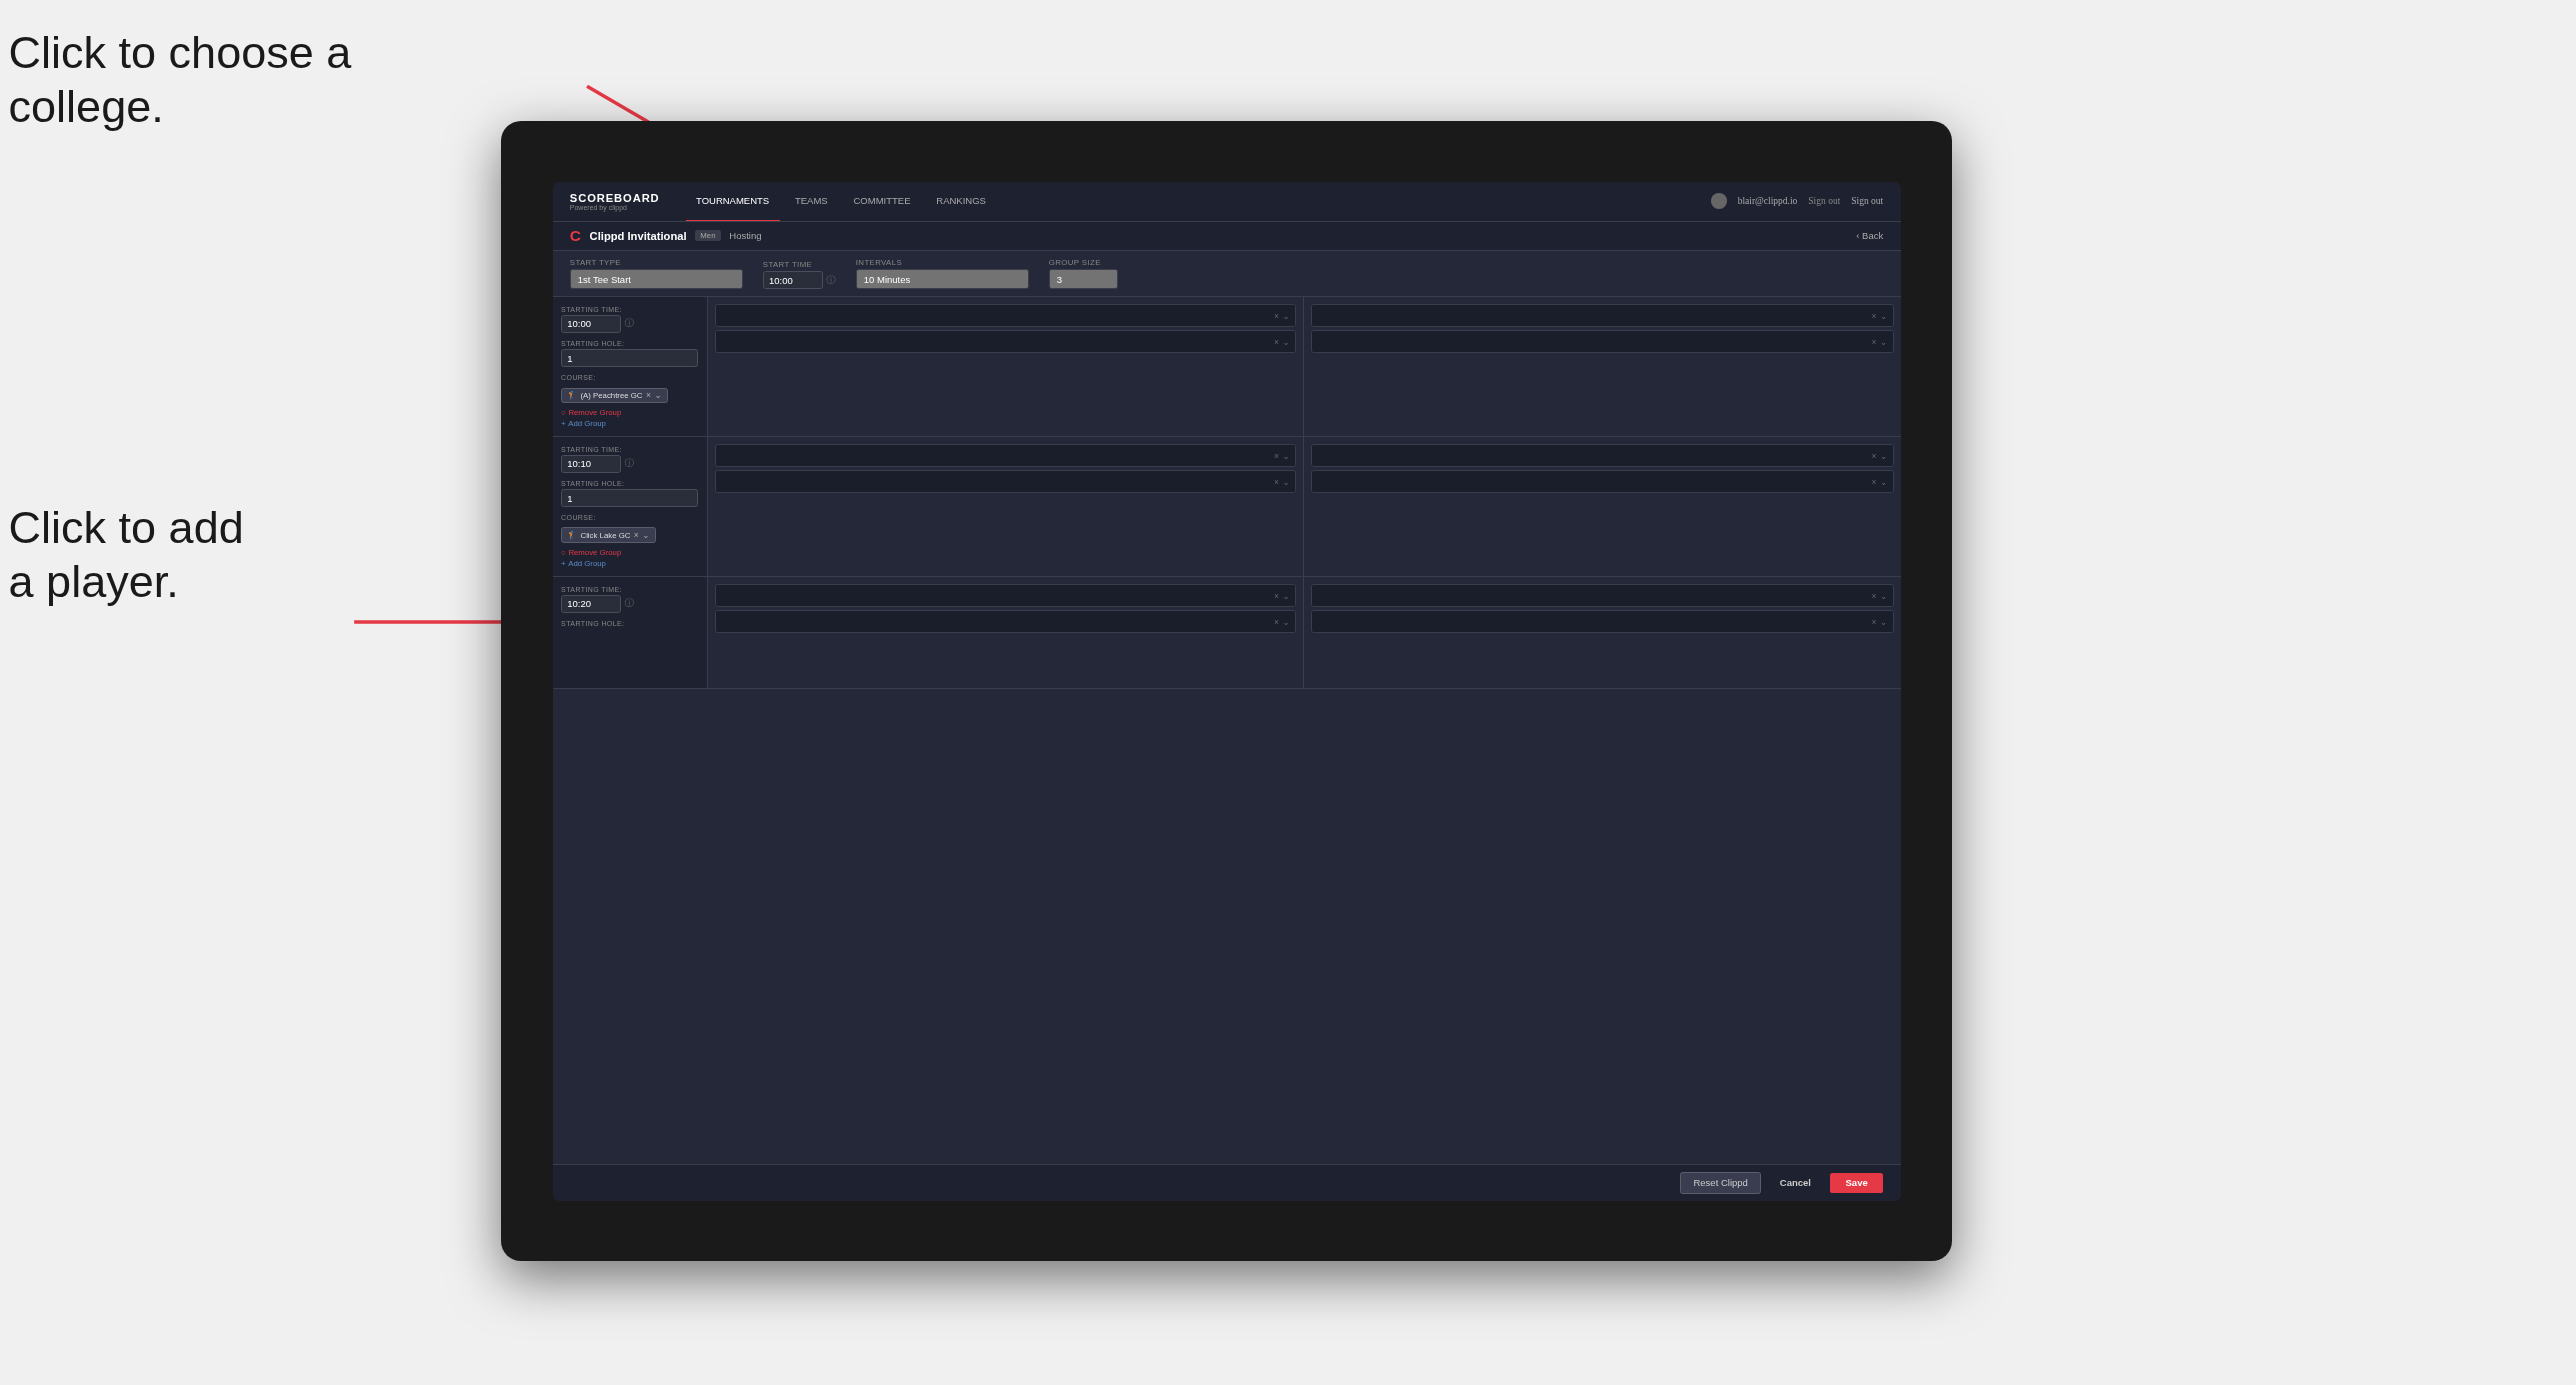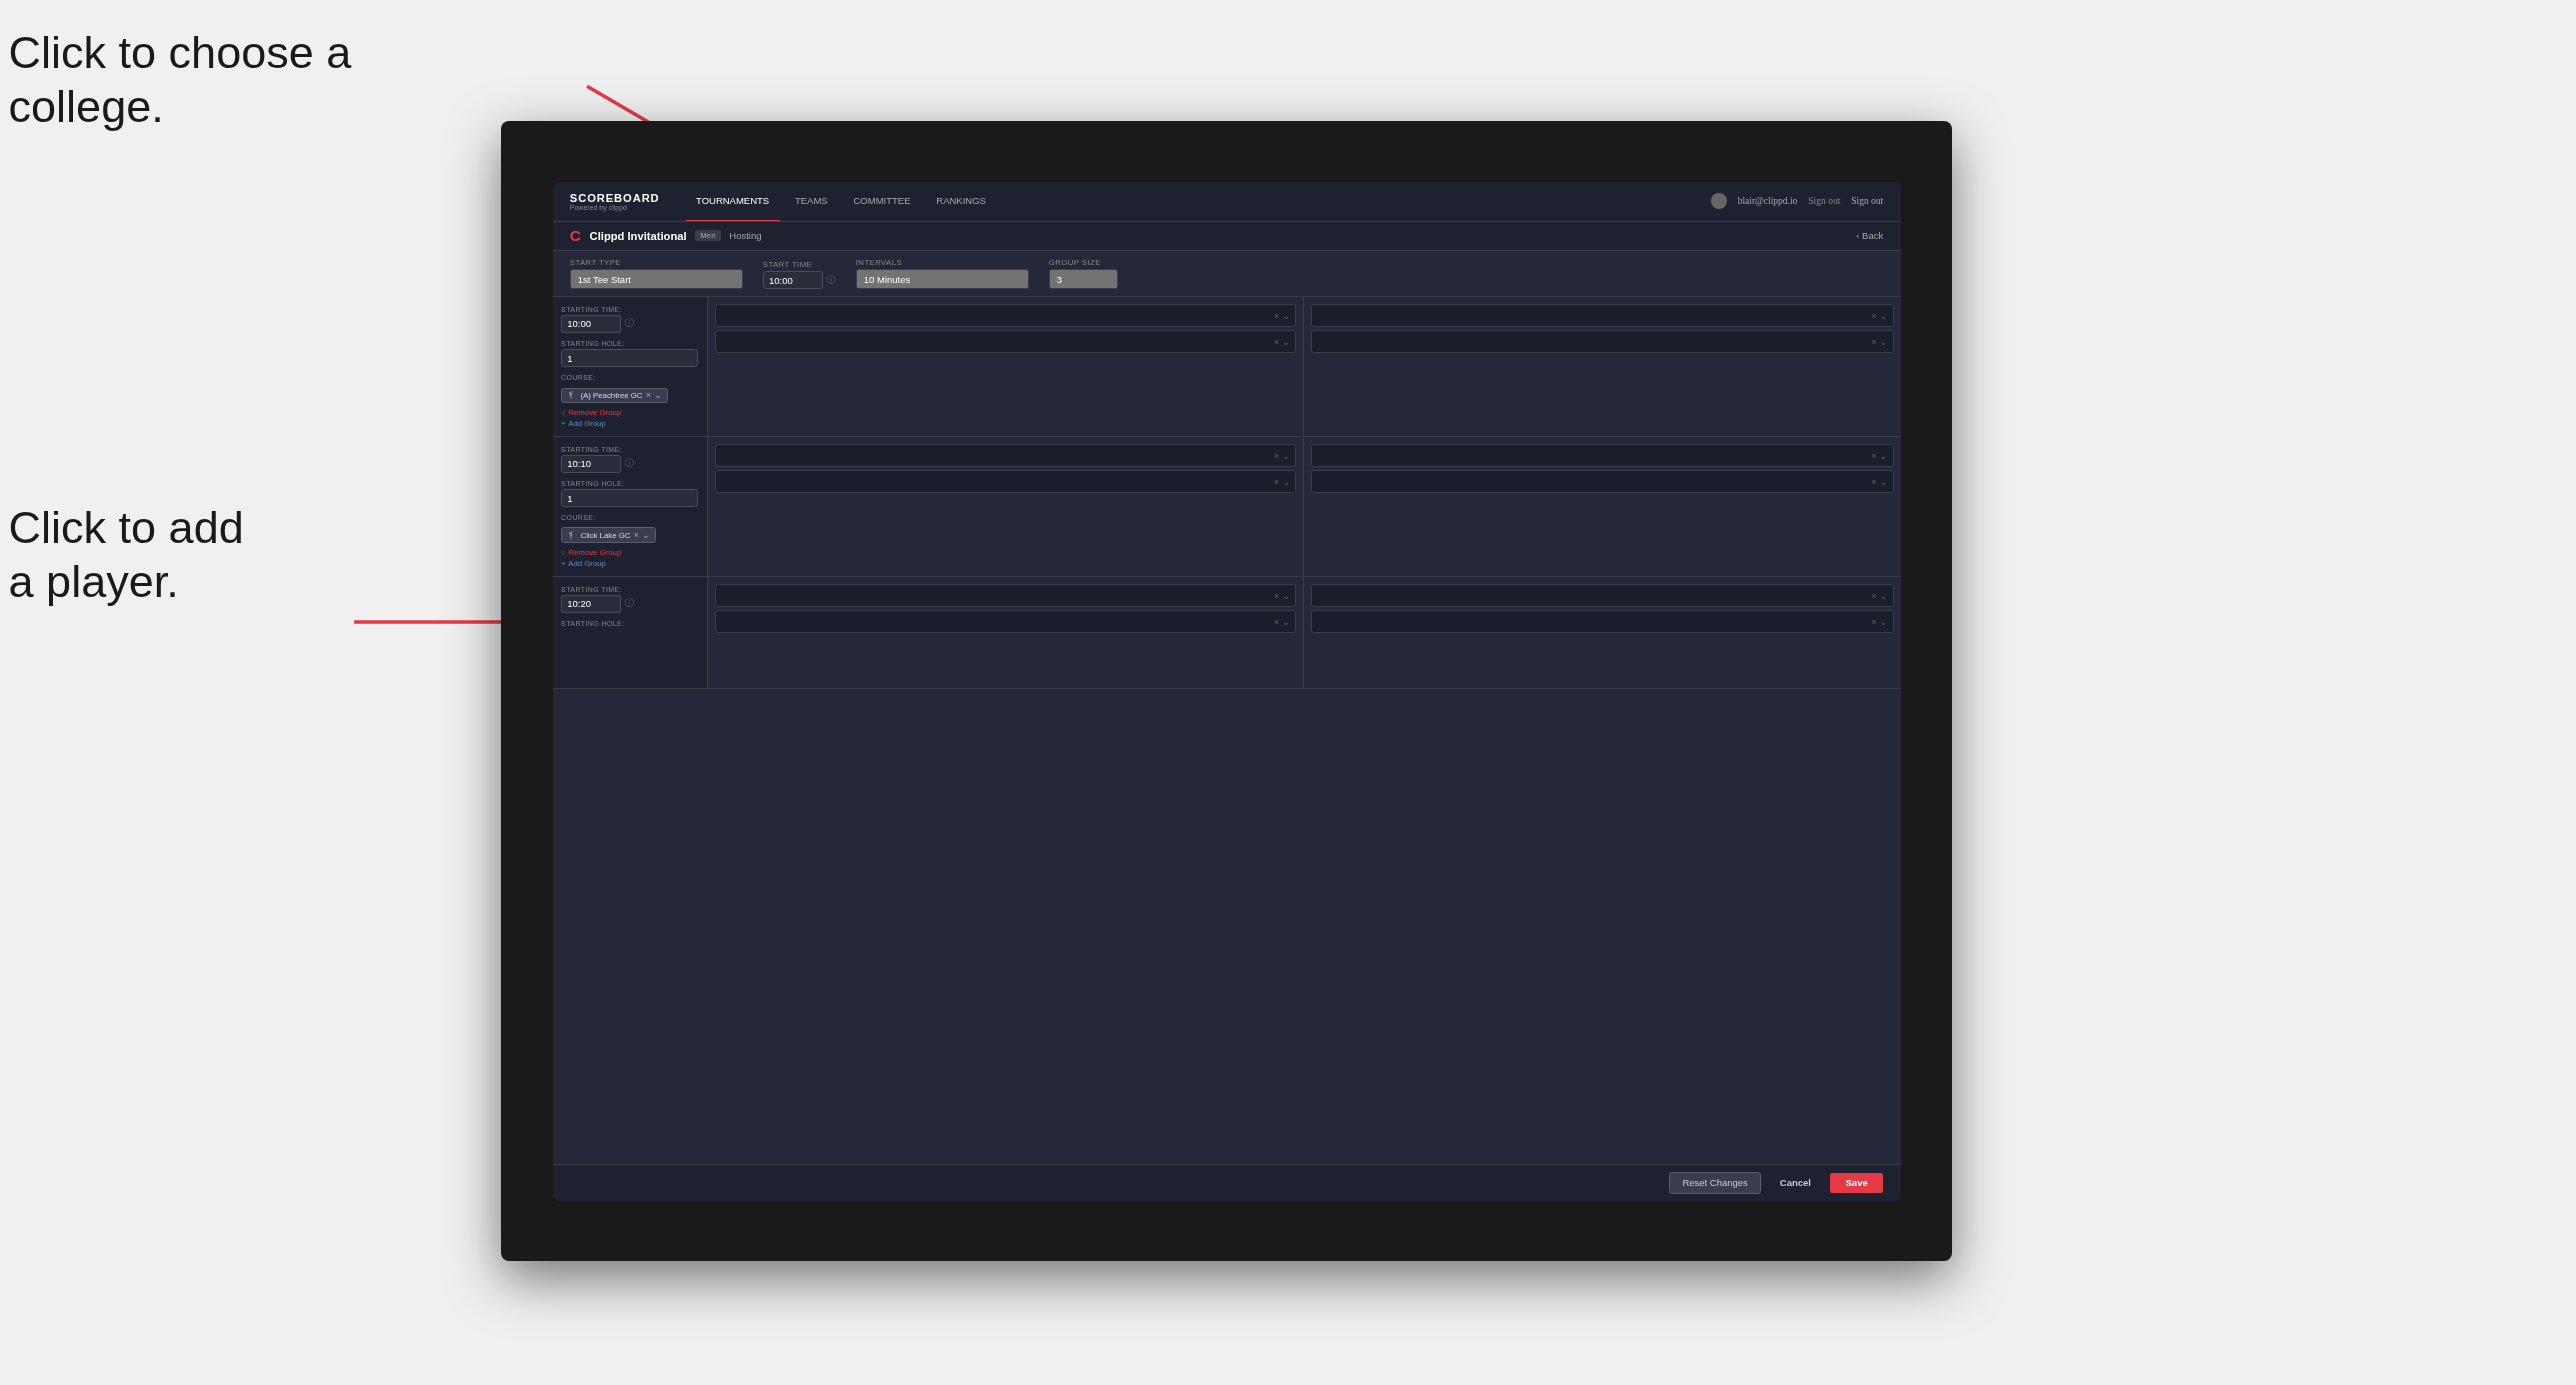--- a/index.html
+++ b/index.html
@@ -30,21 +30,21 @@
     }
 
     
     .tablet {
       position: absolute;
       top: 121px;
       left: 501px;
       width: 1451px;
       height: 1140px;
       background: #1a1a1a;
-      border-radius: 8px;
+      border-radius: 20px;
       box-shadow: 0 17.3px 52px rgba(0,0,0,0.5);
       display: flex;
       align-items: center;
       justify-content: center;
     }
     .tablet-screen {
       width: 1348px;
       height: 1019px;
       background: #2a2d3a;
       border-radius: 7px;
@@ -590,20 +590,20 @@
           <div class="player-row">
             <span class="player-x">×</span>
             <span class="player-chevron">⌄</span>
           </div>
         </div>
       </div>
 
     </div>
 
     <div class="bottom-bar">
-      <button class="btn-reset">Reset Changes</button>
+      <button class="btn-reset">Reset Clippd</button>
       <button class="btn-cancel">Cancel</button>
       <button class="btn-save">Save</button>
     </div>
 
   </div>
 </div>
 
 
 </body></html>

